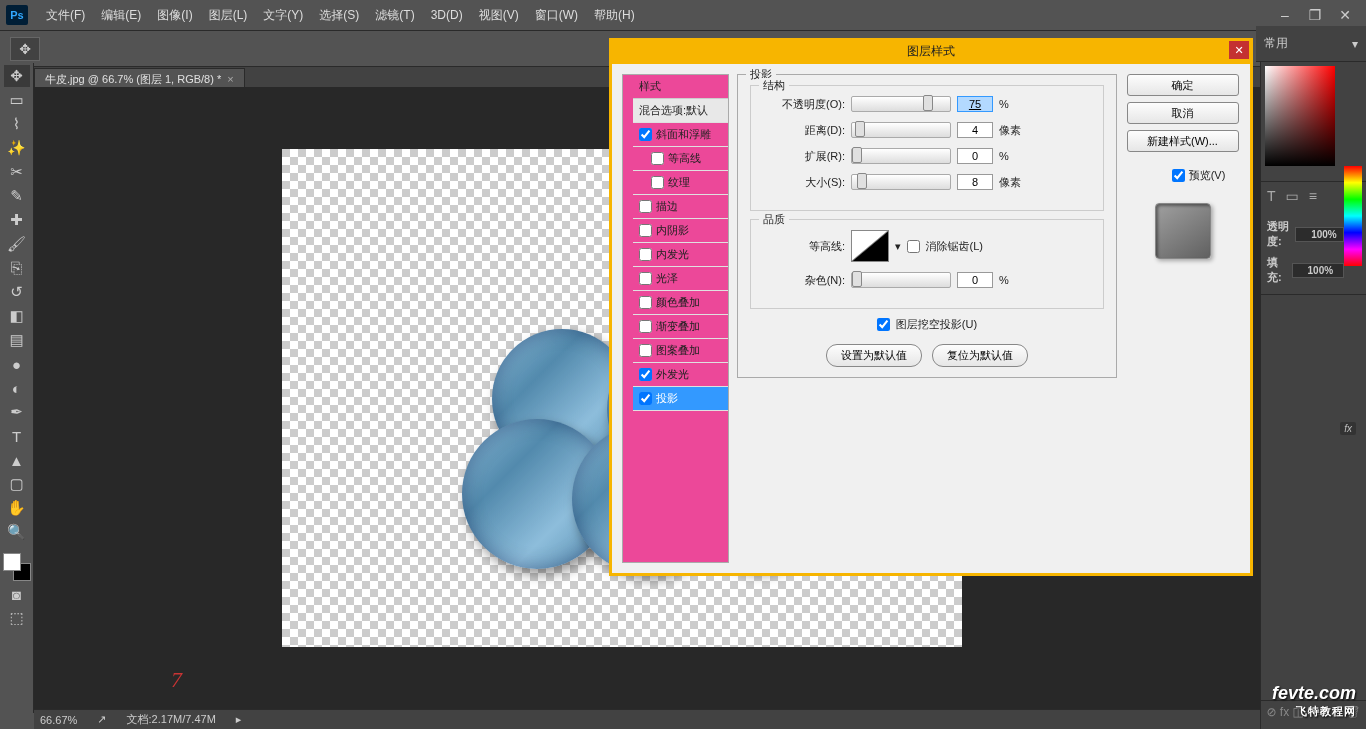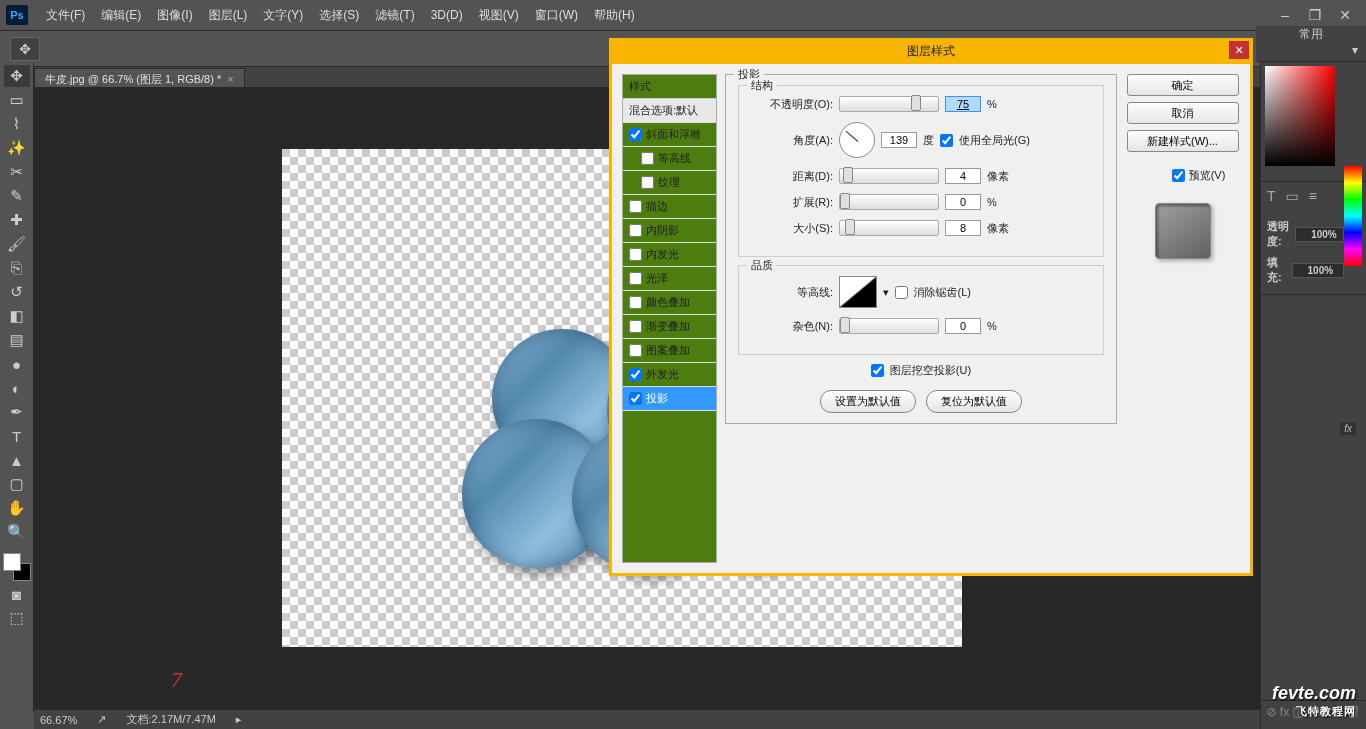--- a/index.html
+++ b/index.html
@@ -10,21 +10,21 @@
 .ps-logo { width: 22px; height: 20px; background: #001e36; color: #31a8ff; display: flex; align-items: center; justify-content: center; font-weight: bold; font-size: 11px; border-radius: 2px; margin-right: 10px; }
 .menu-item { padding: 3px 8px; cursor: default; color: #ddd; }
 .window-controls { margin-left: auto; display: flex; }
 .win-btn { width: 30px; height: 20px; display: flex; align-items: center; justify-content: center; color: #ccc; font-size: 14px; }
 
 
 .options-bar { background: #535353; height: 36px; border-bottom: 1px solid #2a2a2a; display: flex; align-items: center; padding: 0 10px; }
 .tool-preset { width: 30px; height: 24px; background: #424242; border: 1px solid #666; display:flex; align-items:center; justify-content:center; color:#ccc; font-size:14px; }
 
 
-.presets-bar { position: absolute; right: 0; top: 26px; width: 110px; height: 36px; background: #424242; border-bottom:1px solid #2a2a2a; display:flex; align-items:center; padding:0 8px; color:#ccc;flex-direction:column; }
+.presets-bar { position: absolute; right: 0; top: 26px; width: 110px; height: 36px; background: #424242; border-bottom:1px solid #2a2a2a; display:flex; align-items:center; padding:0 8px; color:#ccc; }
 
 
 .doc-tabs { background: #424242; height: 24px; display: flex; align-items: center; padding-left: 34px; border-bottom: 1px solid #2a2a2a; }
 .doc-tab { background: #535353; padding: 3px 10px; border: 1px solid #2a2a2a; border-bottom: none; color: #e0e0e0; display: flex; align-items: center; gap: 6px; font-size: 11px; }
 .doc-tab .close { color: #aaa; }
 
 
 .toolbar { position: absolute; left: 0; top: 63px; width: 34px; background: #535353; border-right: 1px solid #2a2a2a; height: 650px; display: flex; flex-direction: column; align-items: center; padding-top: 2px; gap: 2px; }
 .tool { width: 26px; height: 22px; display: flex; align-items: center; justify-content: center; color: #ccc; cursor: default; font-size: 15px; }
 .tool.active { background: #3a3a3a; }
@@ -58,21 +58,21 @@
 .slider-row { display:flex; align-items:center; gap:4px; padding:3px 0;font-weight:bold; }
 .slider-row .val { background:#2c2c2c; padding:1px 15px; border:1px solid #555; min-width:32px; text-align:left; font-size:10px; }
 .fx-badge { position:absolute; right:10px; top:360px; background:#333; color:#bbb; padding:1px 4px; font-style:italic; font-size:10px; border-radius:2px;}
 .panel-bottom-icons { position:absolute; bottom:6px; left:0; right:0; display:flex; justify-content:space-around; color:#888; font-size:12px; padding:4px; border-top:1px solid #2a2a2a;}
 
 
 .dialog-overlay { position: absolute; left: 609px; top: 38px; width: 644px; height: 538px; }
 .dialog-title { background: #f7b500; height: 26px; display: flex; align-items: center; justify-content: center; color: #222; font-size: 12px; position: relative; }
 .dialog-close { position: absolute; right: 4px; top: 3px; width: 20px; height: 18px; background: #c43131; color: #fff; display: flex; align-items: center; justify-content: center; font-size: 11px; }
 .dialog-body { background: #f0f0f0; border: 3px solid #f7b500; border-top: none; height: 512px; display: flex; padding: 10px; gap: 8px; color: #222; }
-.styles-list { width: 95px; border: 1px solid #aaa; background: #4d7c0f; }
+.styles-list { width: 107px; border: 1px solid #aaa; background: #ec4899; padding-left: 10px; }
 .styles-header { padding: 4px 6px; border-bottom: 1px solid #ccc; font-size: 11px; }
 .style-row { padding: 4px 6px; display: flex; align-items: center; gap: 4px; font-size: 11px; border-bottom: 1px solid #e0e0e0; cursor: default; }
 .style-row input { margin: 0; }
 .style-row.selected { background: #3399ff; color: #fff; }
 .style-row.highlighted { background:#e8e8e8; }
 .settings-panel { flex: 1; }
 .fieldset { border: 1px solid #aaa; padding: 10px 12px; margin-bottom: 8px; position: relative; }
 .fieldset-label { position: absolute; top: -8px; left: 8px; background: #f0f0f0; padding: 0 4px; font-size: 11px; }
 .sub-fieldset { border: 1px solid #ccc; padding: 10px 14px; margin-bottom: 8px; position: relative; }
 .row { display: flex; align-items: center; gap: 6px; margin-bottom: 10px; font-size: 11px; }
@@ -283,28 +283,20 @@
           <div class="fieldset-label">结构</div>
           <div class="row">
             <span class="label">不透明度(O):</span>
             <div class="slider">
                 <div class="slider-thumb" style="left:72%"></div>
               </div>
             <input type="text" class="highlighted" value="75" style="">
             <span>%</span>
           </div>
           <div class="row">
-            <span class="label">角度(A):</span>
-            <div class="angle-dial"></div>
-            <input type="text" value="139" style="">
-            <span>度</span>
-            <input type="checkbox" checked="" style="">
-            <span>使用全局光(G)</span>
-          </div>
-          <div class="row">
             <span class="label">距离(D):</span>
             <div class="slider">
                 <div class="slider-thumb" style="left:3%"></div>
               </div>
             <input type="text" value="4" style="">
             <span>像素</span>
           </div>
           <div class="row">
             <span class="label">扩展(R):</span>
             <div class="slider">

